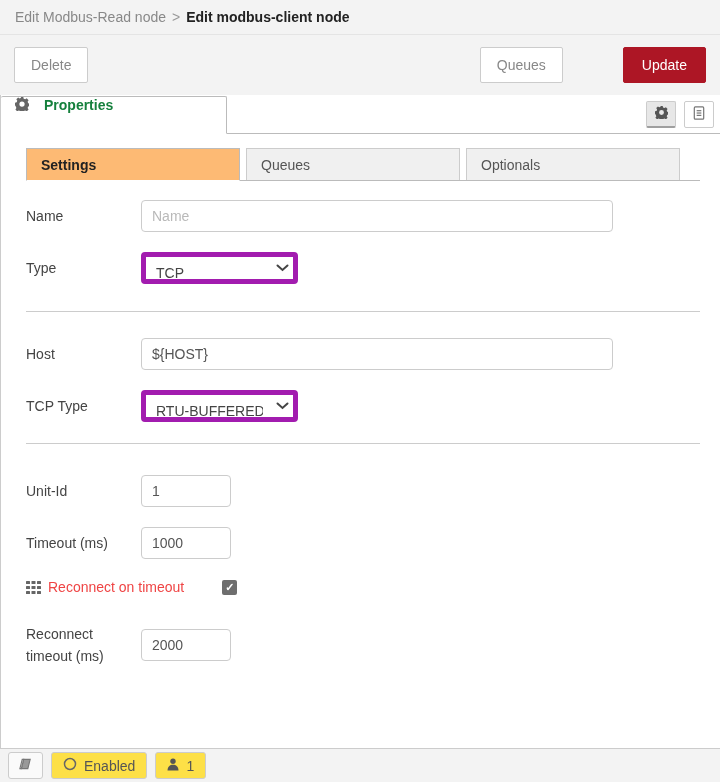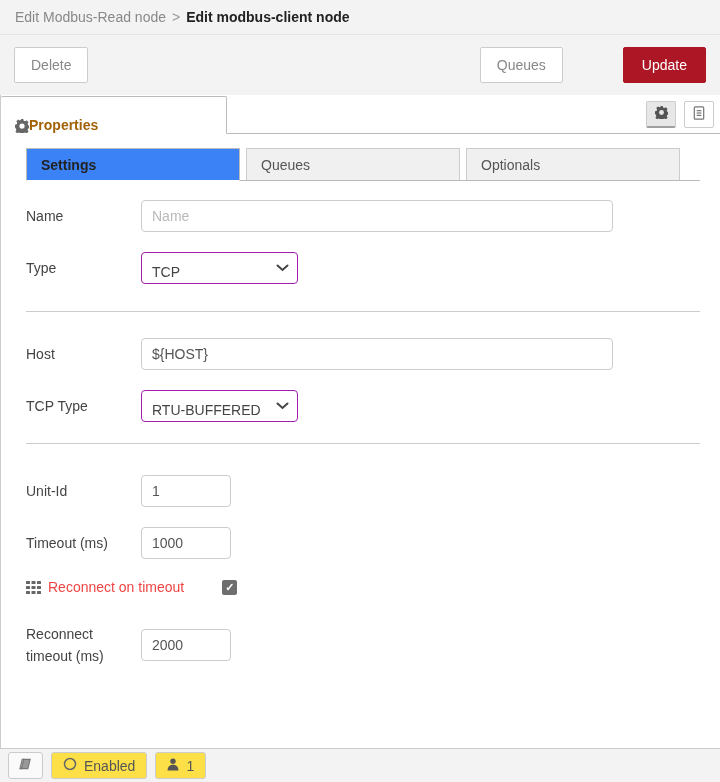--- a/index.html
+++ b/index.html
@@ -62,34 +62,34 @@
   
   .prop-tab-row {
     display: flex;
     align-items: flex-end;
     border-bottom: 1px solid #bbb;
     height: 39px;
     background: #fff;
   }
   .prop-tab {
     display: inline-flex;
-    align-items: flex-end;
-    gap: 0;
+    align-items: flex-start;
+    gap: 15px;
     height: 38px;
     padding: 0 14px;
     min-width: 226px;
     border: 1px solid #bbb;
     border-left: none;
     border-bottom: 1px solid #fff;
     margin-bottom: -1px;
     border-radius: 2px 2px 0 0;
     background: #fff;
     font-size: 14px;
     font-weight: bold;
-    color: #a16207;
+    color: #15803d;
     cursor: pointer;
   }
   .prop-tab .icon svg { display: block; }
   .prop-actions { margin-left: auto; display: flex; gap: 8px; margin-right: 6px; margin-bottom: 5px; }
   .icon-btn {
     width: 30px; height: 27px;
     display: inline-flex; align-items: center; justify-content: center;
     background: #fff;
     border: 1px solid #ccc;
     border-radius: 2px;
@@ -114,21 +114,21 @@
     padding: 0 14px;
     font-size: 14px;
     color: #555;
     background: #f0f0f0;
     border: 1px solid #ccc;
     border-bottom: none;
     margin-bottom: 0;
     cursor: pointer;
   }
   .inner-tab.active {
-    background: #3b82f6;
+    background: #fdba74;
     border: 1px solid #bbb;
     border-bottom: 1px solid #fff;
     margin-bottom: -1px;
     height: 33px;
     font-weight: bold;
     color: #222;
   }
   
   .form { padding-top: 19px; }
   .form-row {
@@ -154,21 +154,21 @@
     background: #fff;
   }
   .text-input::placeholder { color: #b9b9b9; }
   .w-wide { width: 472px; }
   .w-small { width: 90px; }
   .select-wrap { position: relative; display: inline-block; }
   .select-wrap select {
     -webkit-appearance: none;
     appearance: none;
     height: 32px;
-    border: 1px solid #a21caf;
+    border: 5px solid #a21caf;
     border-radius: 4px;
     padding: 8px 30px 0 10px;
     font-family: "Liberation Sans", sans-serif;
     font-size: 14px;
     color: #444;
     background: #fff;
     outline: none;
     cursor: pointer;
     width: 157px;
     overflow: hidden;

